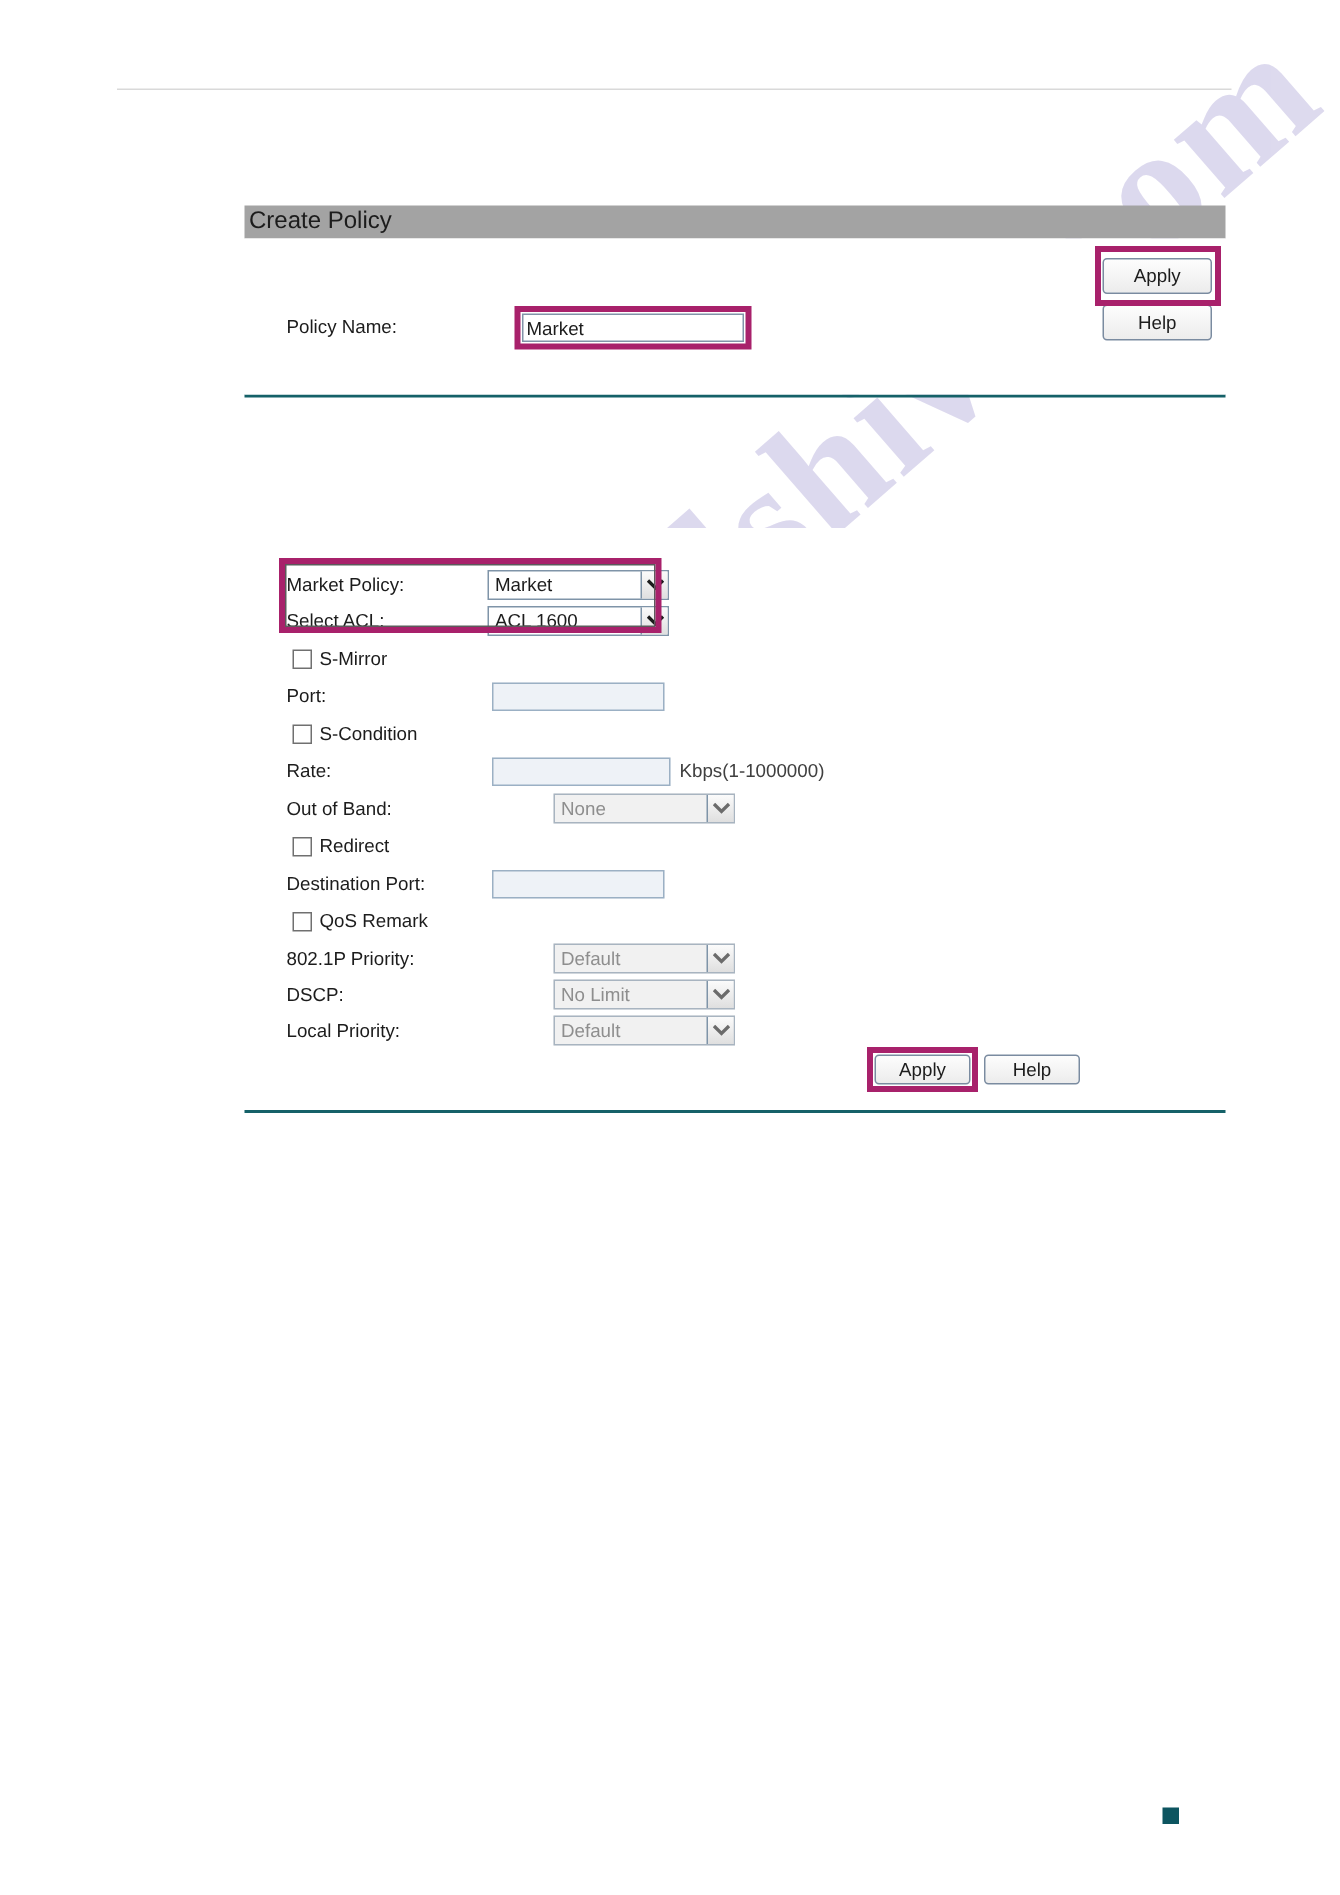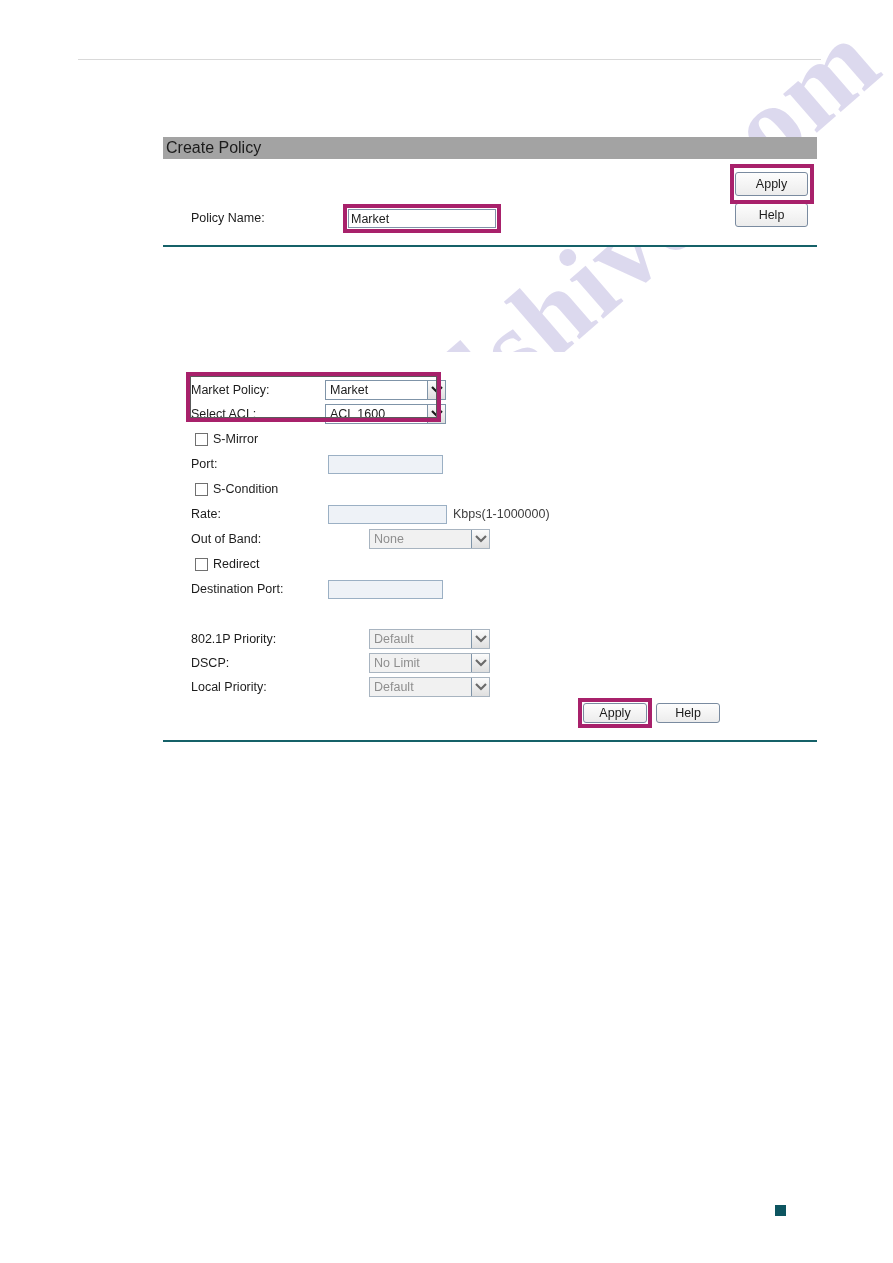--- a/index.html
+++ b/index.html
@@ -83,21 +83,21 @@
     position: relative;
   }
   .panel-rule {
     height: 2px;
     background: #156168;
     width: 654px;
   }
 
   
   #policy-panel { top: 137px; }
-  #policy-panel .panel-body { height: 86px; }
+  #policy-panel .panel-body { height: 104px; }
 
   .policy-label {
     position: absolute;
     left: 28px;
     top: 52px;
     font-size: 12.5px;
     color: #1c1c1c;
   }
   .hl-box {
     position: absolute;
@@ -395,20 +395,24 @@
     <div class="frow" style="top:200px;">
       <span class="cbox"></span>
       <span class="frow-check-label">Redirect</span>
     </div>
 
     <div class="frow" style="top:225px;">
       <span class="frow-label">Destination Port:</span>
       <input type="text" class="tinput" value="" style="">
     </div>
 
+    <div class="frow" style="top:250px;">
+      <span class="cbox"></span>
+      <span class="frow-check-label">QoS Remark</span>
+    </div>
 
     <div class="frow" style="top:275px;">
       <span class="frow-label">802.1P Priority:</span>
       <div class="sel disabled">
         <span class="sel-text">Default</span>
         <span class="sel-arrow">
           <svg width="12" height="8" viewBox="0 0 12 8">
             <path d="M1 1 L6 6 L11 1" stroke="#6b6b6b" stroke-width="2.2" fill="none"></path>
           </svg>
         </span>

